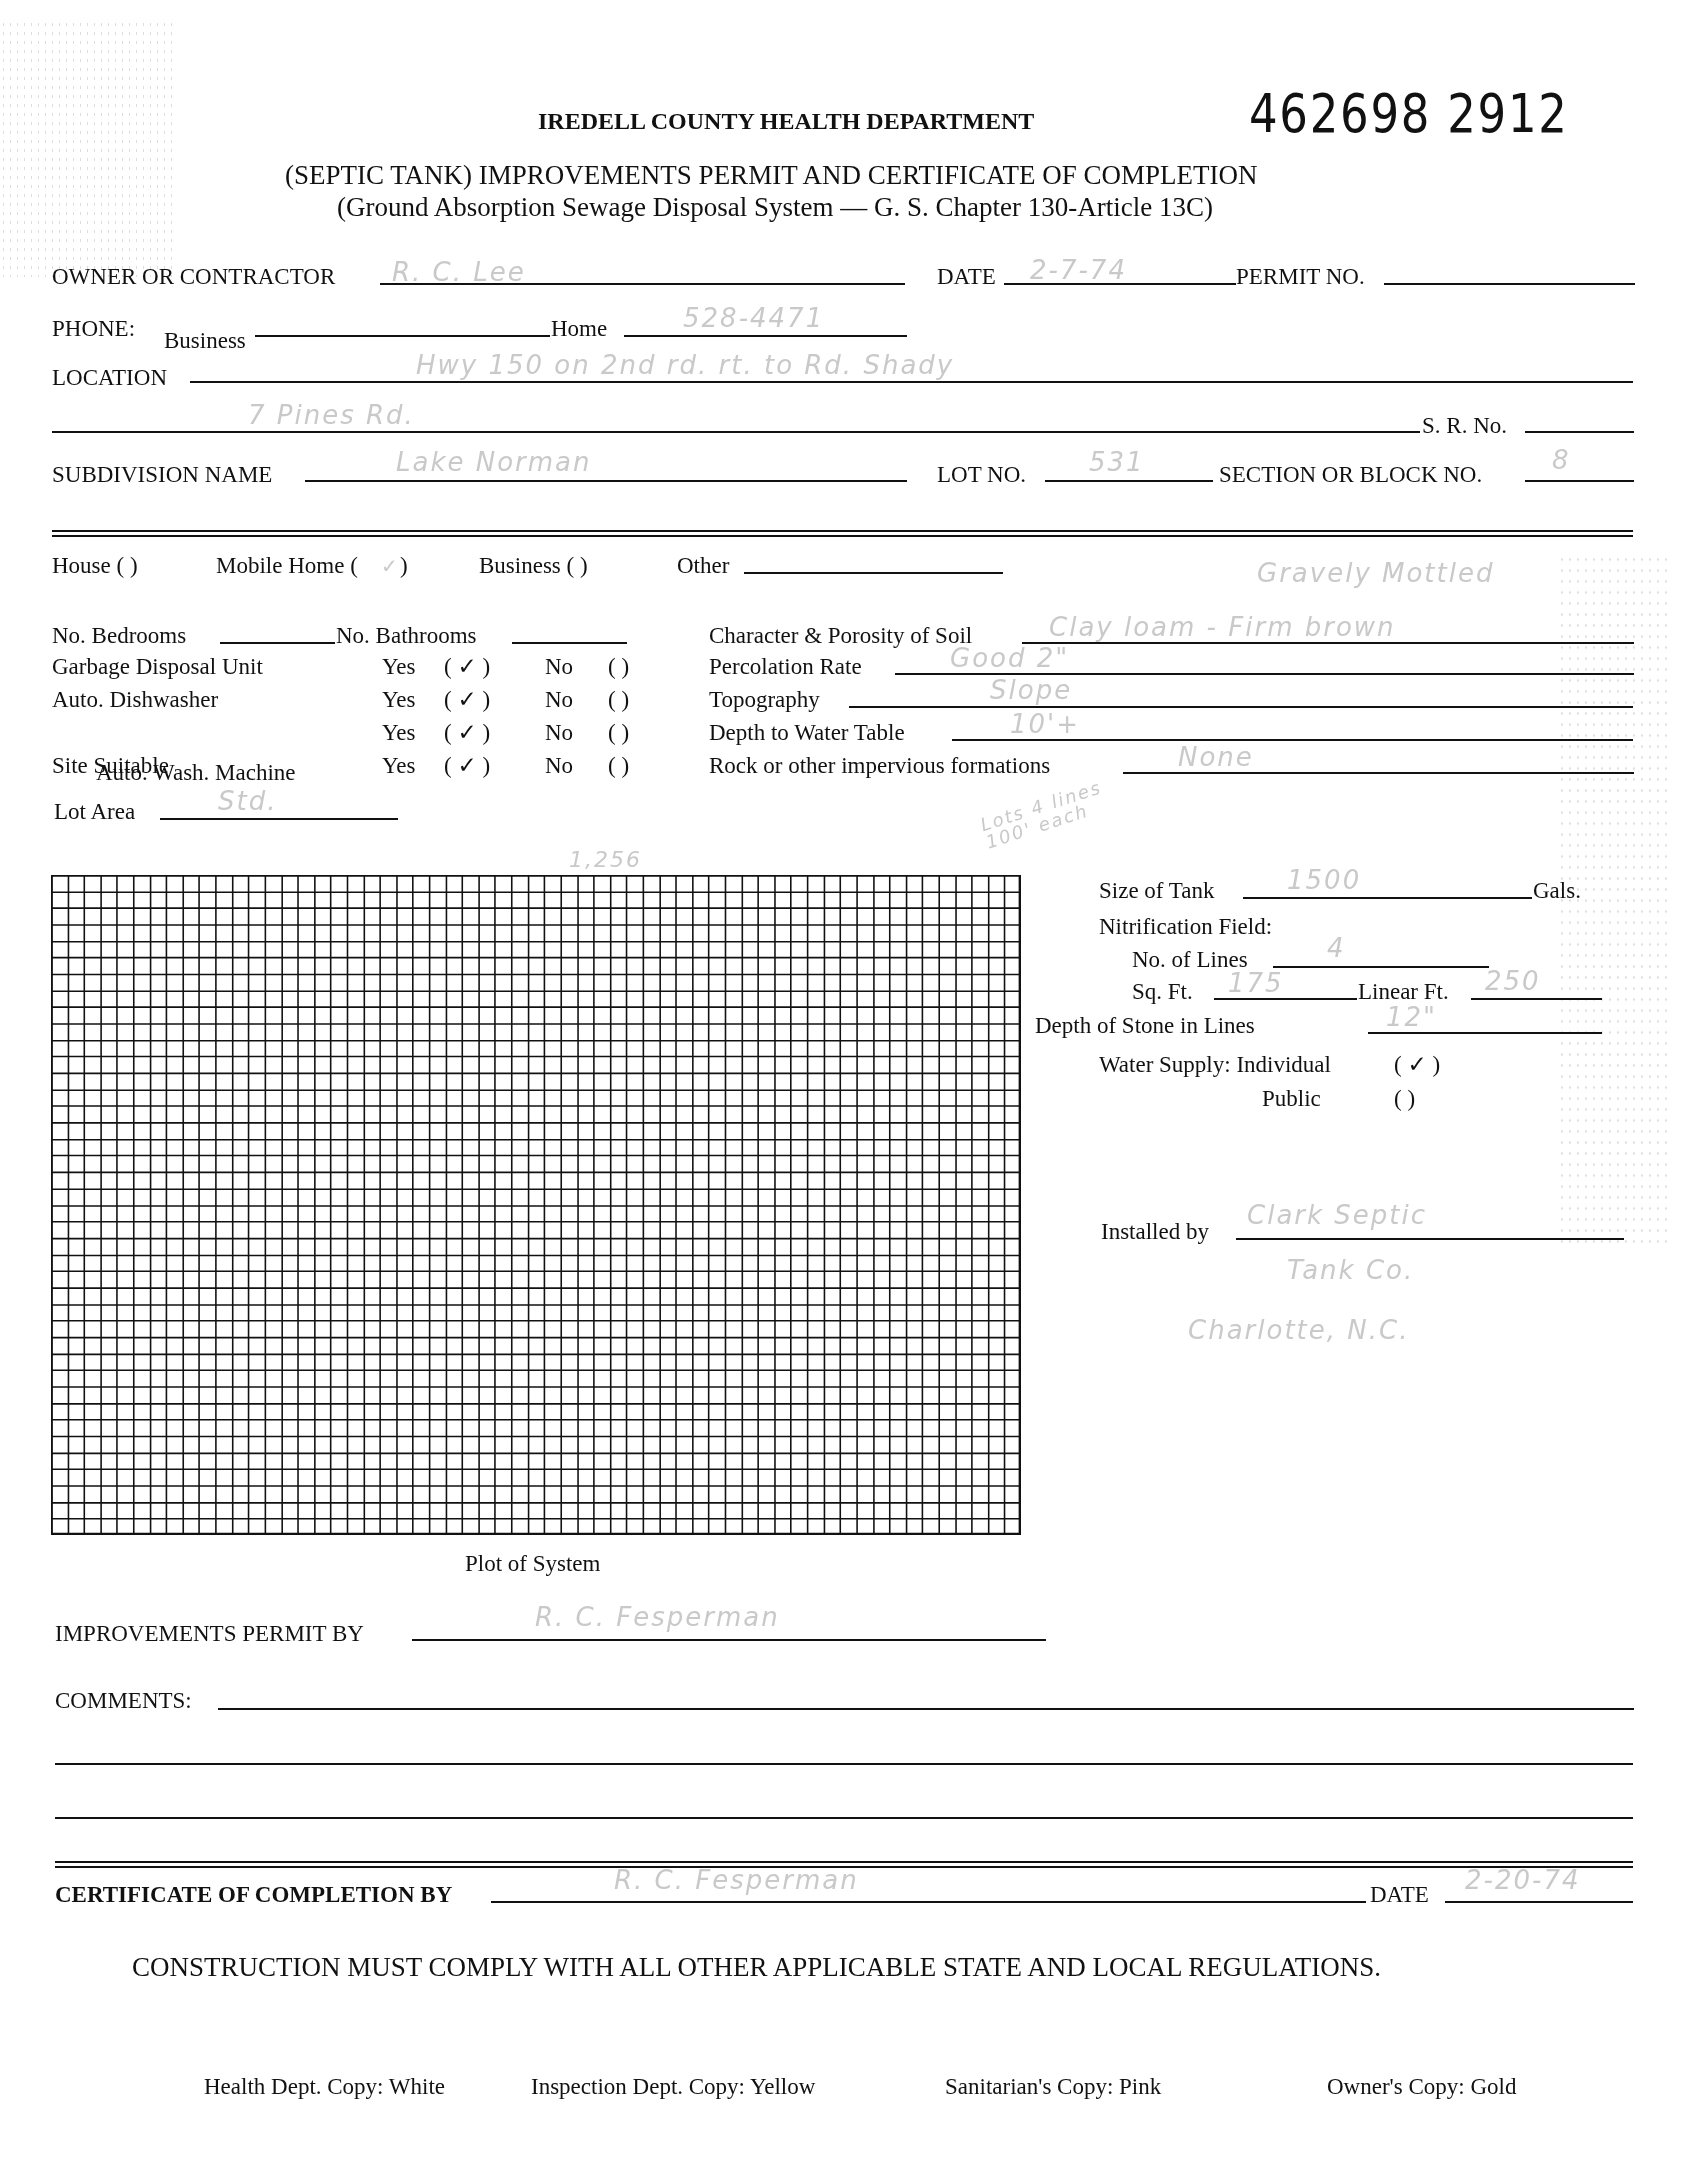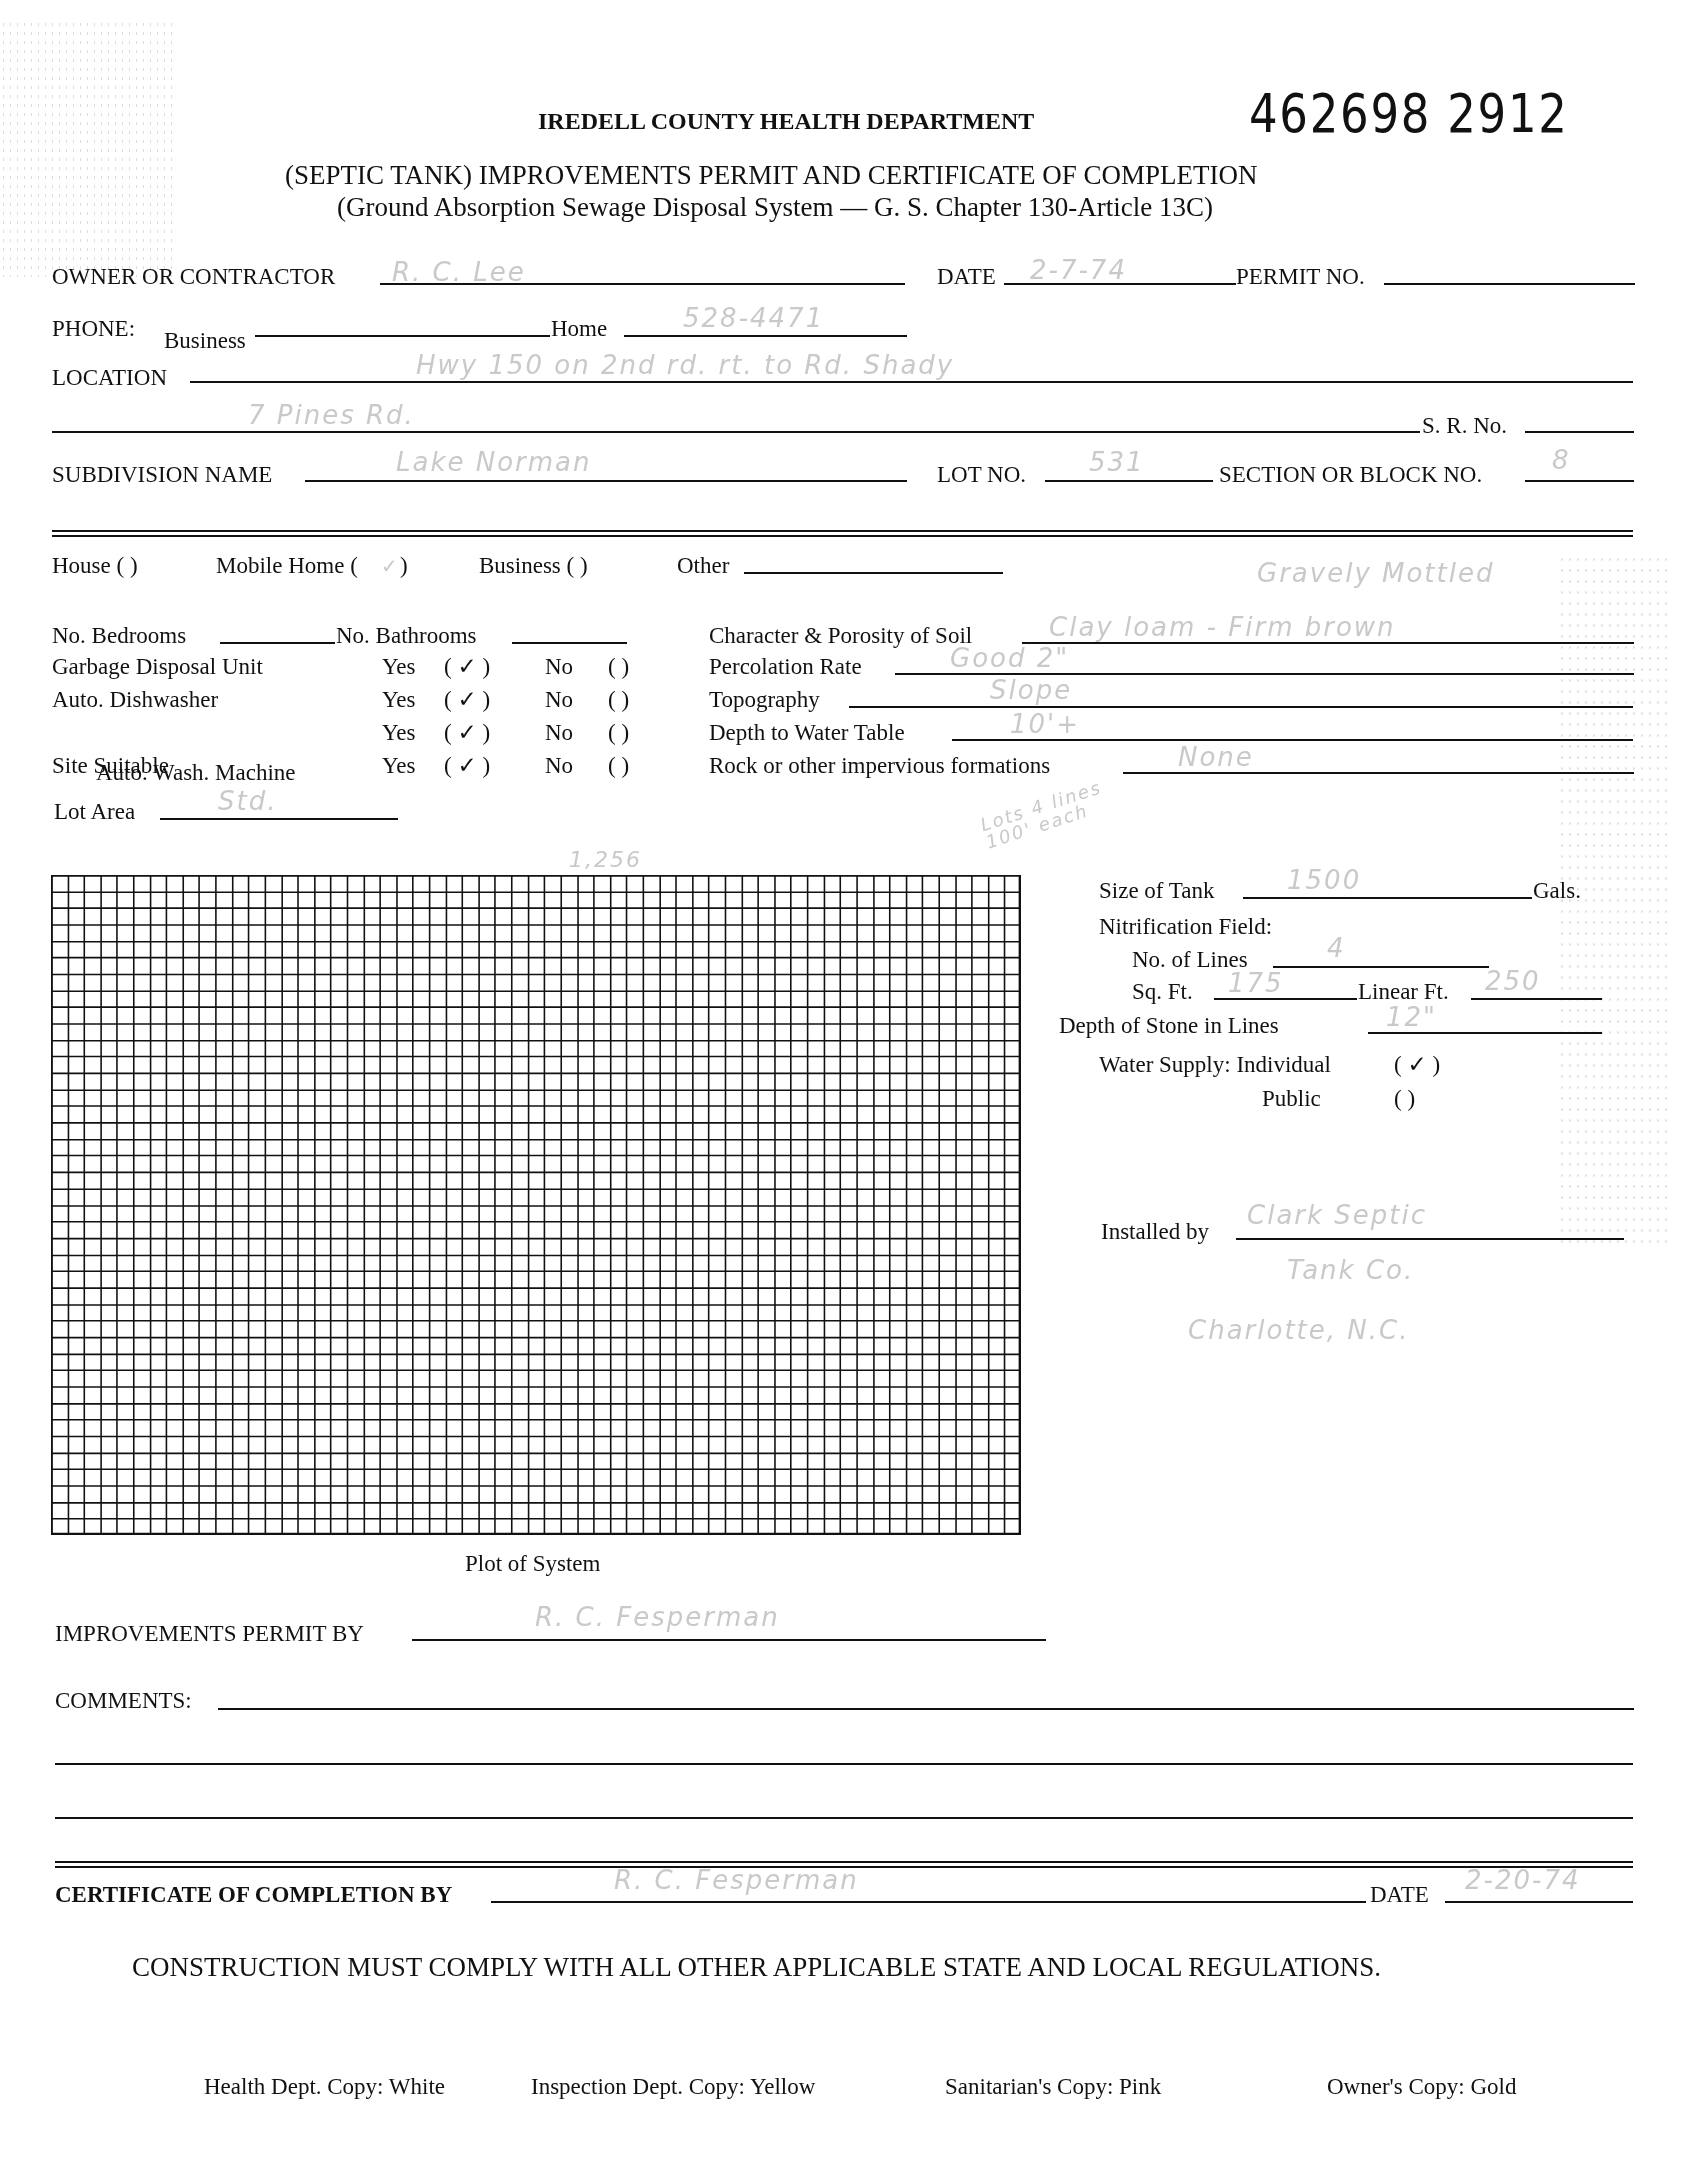--- a/index.html
+++ b/index.html
@@ -256,21 +256,21 @@
 <div class="line" style="left:1273px;top:966px;width:216px;"></div>
 <div class="hand" style="left:1327px;top:935px;">4</div>
 
 <div class="t" style="left:1132px;top:980px;">Sq. Ft.</div>
 <div class="line" style="left:1214px;top:998px;width:143px;"></div>
 <div class="hand" style="left:1228px;top:970px;">175</div>
 <div class="t" style="left:1358px;top:980px;">Linear Ft.</div>
 <div class="line" style="left:1471px;top:998px;width:131px;"></div>
 <div class="hand" style="left:1485px;top:968px;">250</div>
 
-<div class="t" style="left:1059px;top:1014px;">Depth of Stone in Lines</div>
+<div class="t" style="left:1035px;top:1014px;">Depth of Stone in Lines</div>
 <div class="line" style="left:1368px;top:1032px;width:234px;"></div>
 <div class="hand" style="left:1386px;top:1004px;">12"</div>
 
 <div class="t" style="left:1099px;top:1053px;">Water Supply: Individual</div>
 <div class="t" style="left:1394px;top:1053px;">( ✓ )</div>
 <div class="t" style="left:1262px;top:1087px;">Public</div>
 <div class="t" style="left:1394px;top:1087px;">(   )</div>
 
 <div class="t" style="left:1101px;top:1220px;">Installed by</div>
 <div class="line" style="left:1236px;top:1238px;width:388px;"></div>

